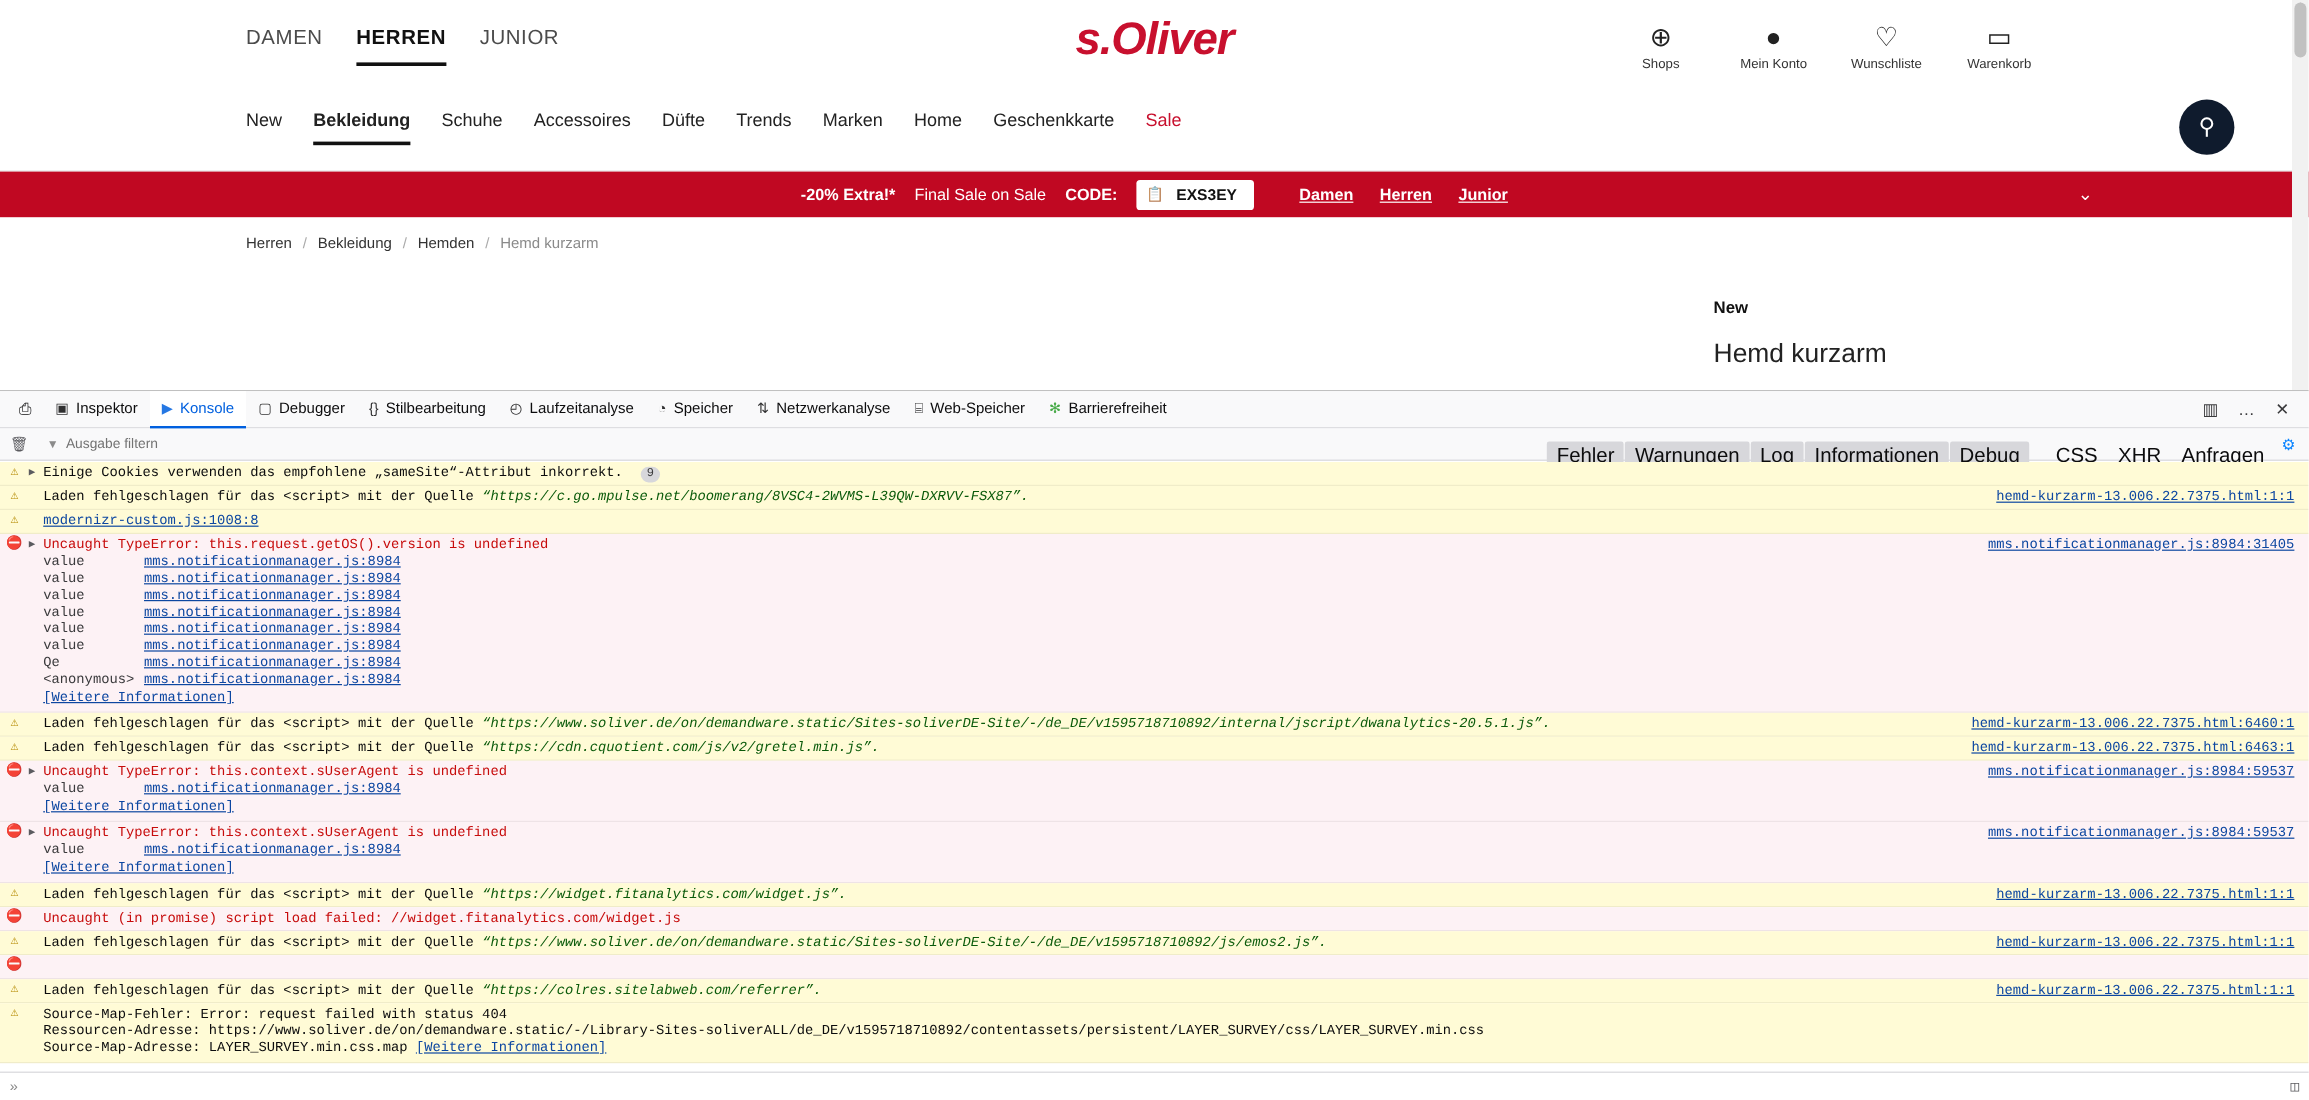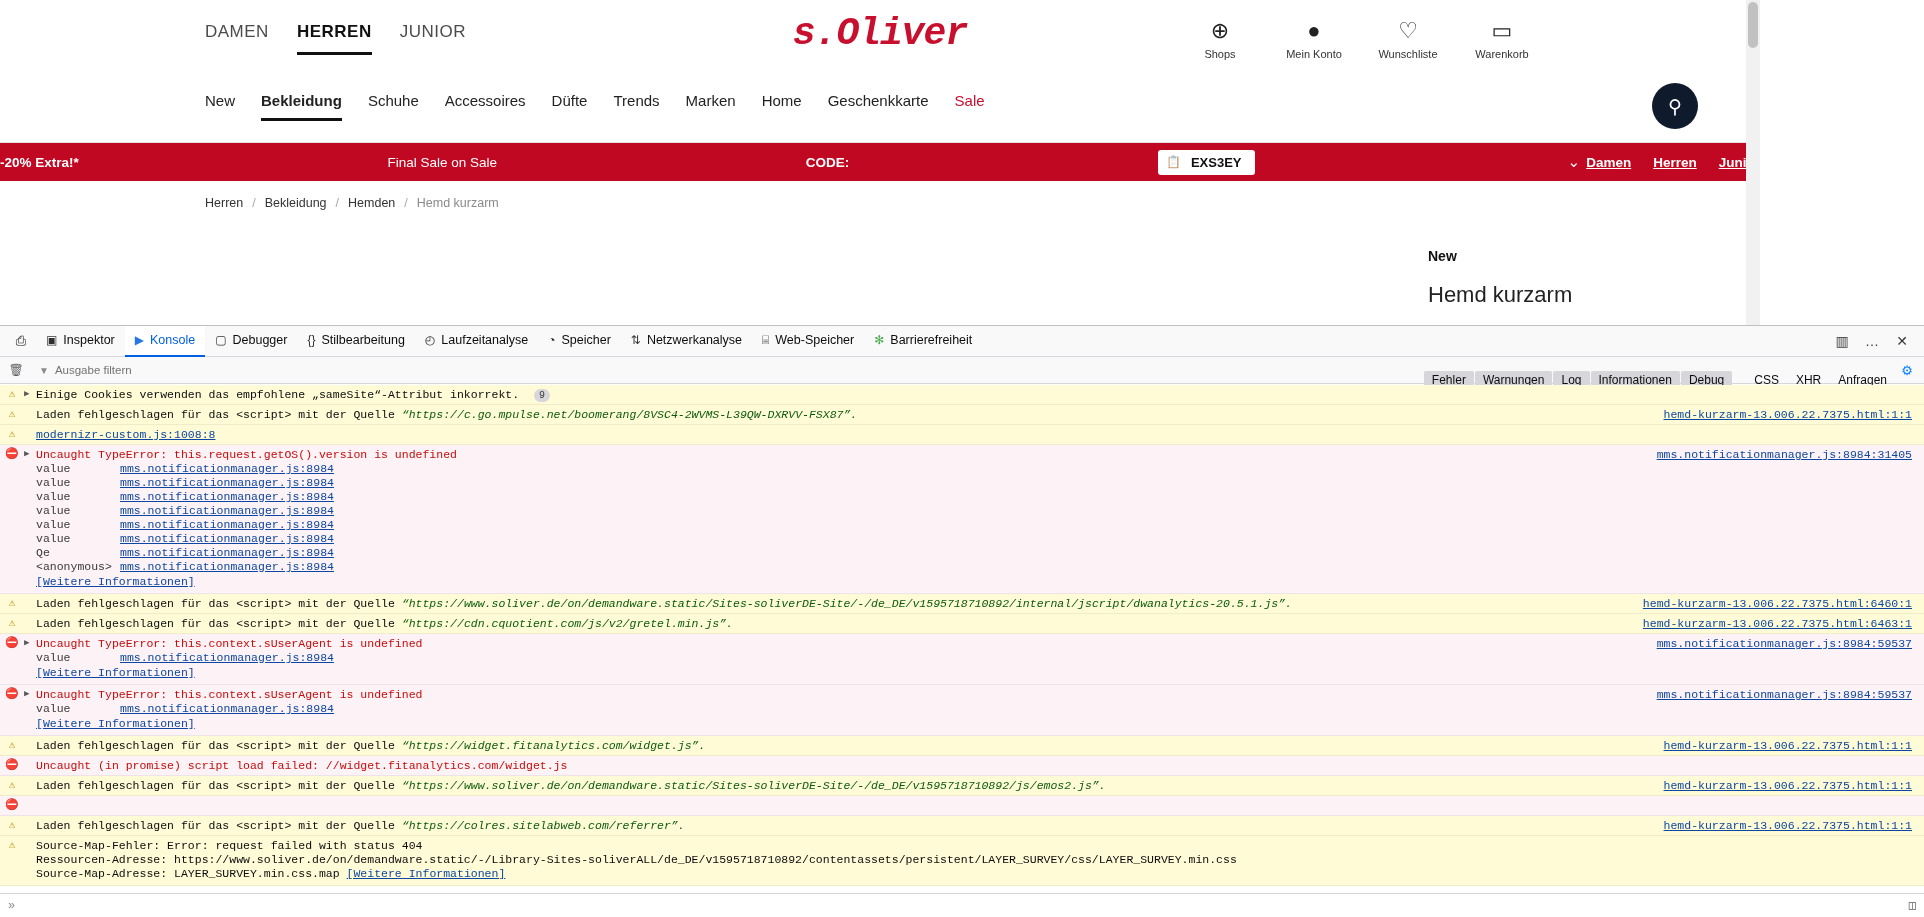--- a/index.html
+++ b/index.html
@@ -7,21 +7,21 @@
     margin: 0; padding: 0;
     width: 1924px; height: 917px;
     overflow: hidden;
     background: #fff;
     font-family: "Liberation Sans", sans-serif;
   }
   body { position: relative; }
 
   
   #site {
-    position: absolute; left: 0; top: 0; width: 1760px; height: 325px;
+    position: absolute; left: 0; top: 0; width: 1924px; height: 325px;
     background: #fff;
     overflow: hidden;
   }
   .site-header {
     position: relative;
     height: 143px;
     border-bottom: 1px solid #e3e3e3;
   }
   .gender-nav {
     position: absolute; left: 205px; top: 22px;
@@ -34,21 +34,21 @@
     cursor: pointer;
   }
   .gender-nav .g-item.active {
     color: #111;
     font-weight: bold;
     border-bottom: 3px solid #111;
   }
   .brand-logo {
     position: absolute; left: 50%; top: 12px;
     transform: translateX(-50%);
-    font-family: Liberation Mono, monospace;
+    font-family: Liberation Sans, sans-serif;
     font-style: italic;
     font-weight: bold;
     font-size: 38px;
     color: #c8102e;
     letter-spacing: -1px;
   }
   .header-icons {
     position: absolute; right: 228px; top: 18px;
     display: flex; gap: 34px;
   }
@@ -78,21 +78,21 @@
     cursor: pointer;
   }
   .main-nav .m-item.active { font-weight: bold; border-bottom: 3px solid #111; }
   .main-nav .m-item.sale { color: #c8102e; }
 
   .promo-bar {
     position: relative;
     height: 38px;
     background: #c00822;
     color: #fff;
-    display: flex; align-items: center; justify-content: space-between;
+    display: flex; align-items: center; justify-content: center;
     gap: 16px;
     font-size: 13.5px;
   }
   .promo-bar b { font-weight: bold; }
   .promo-code-label { font-weight: bold; }
   .promo-code-box {
     background: #fff; color: #111;
     border-radius: 3px;
     padding: 5px 14px 5px 8px;
     font-weight: bold; font-size: 13px;
@@ -175,21 +175,21 @@
     display: flex; align-items: center; gap: 6px;
     font-size: 11.5px; color: #737373;
     border: 1px solid transparent;
     padding-left: 4px;
     cursor: text;
   }
   .dt-filter-input .fi { font-size: 10px; color: #8b8b8b; }
   .dt-chips { margin-left: auto; display: flex; align-items: center; gap: 1px; }
   .chip {
     padding: 2px 8px;
-    font-size: 12px;
+    font-size: 17px;
     color: #0c0c0d;
     border-radius: 2px;
     cursor: pointer;
     white-space: nowrap;
     margin-top: 19px;
   }
   .chip.on { background: #d7d7db; }
   .chip-gap { width: 12px; }
   .dt-gear { width: 22px; text-align: center; cursor: pointer; font-size: 13px; color: #0a84ff; }
 

